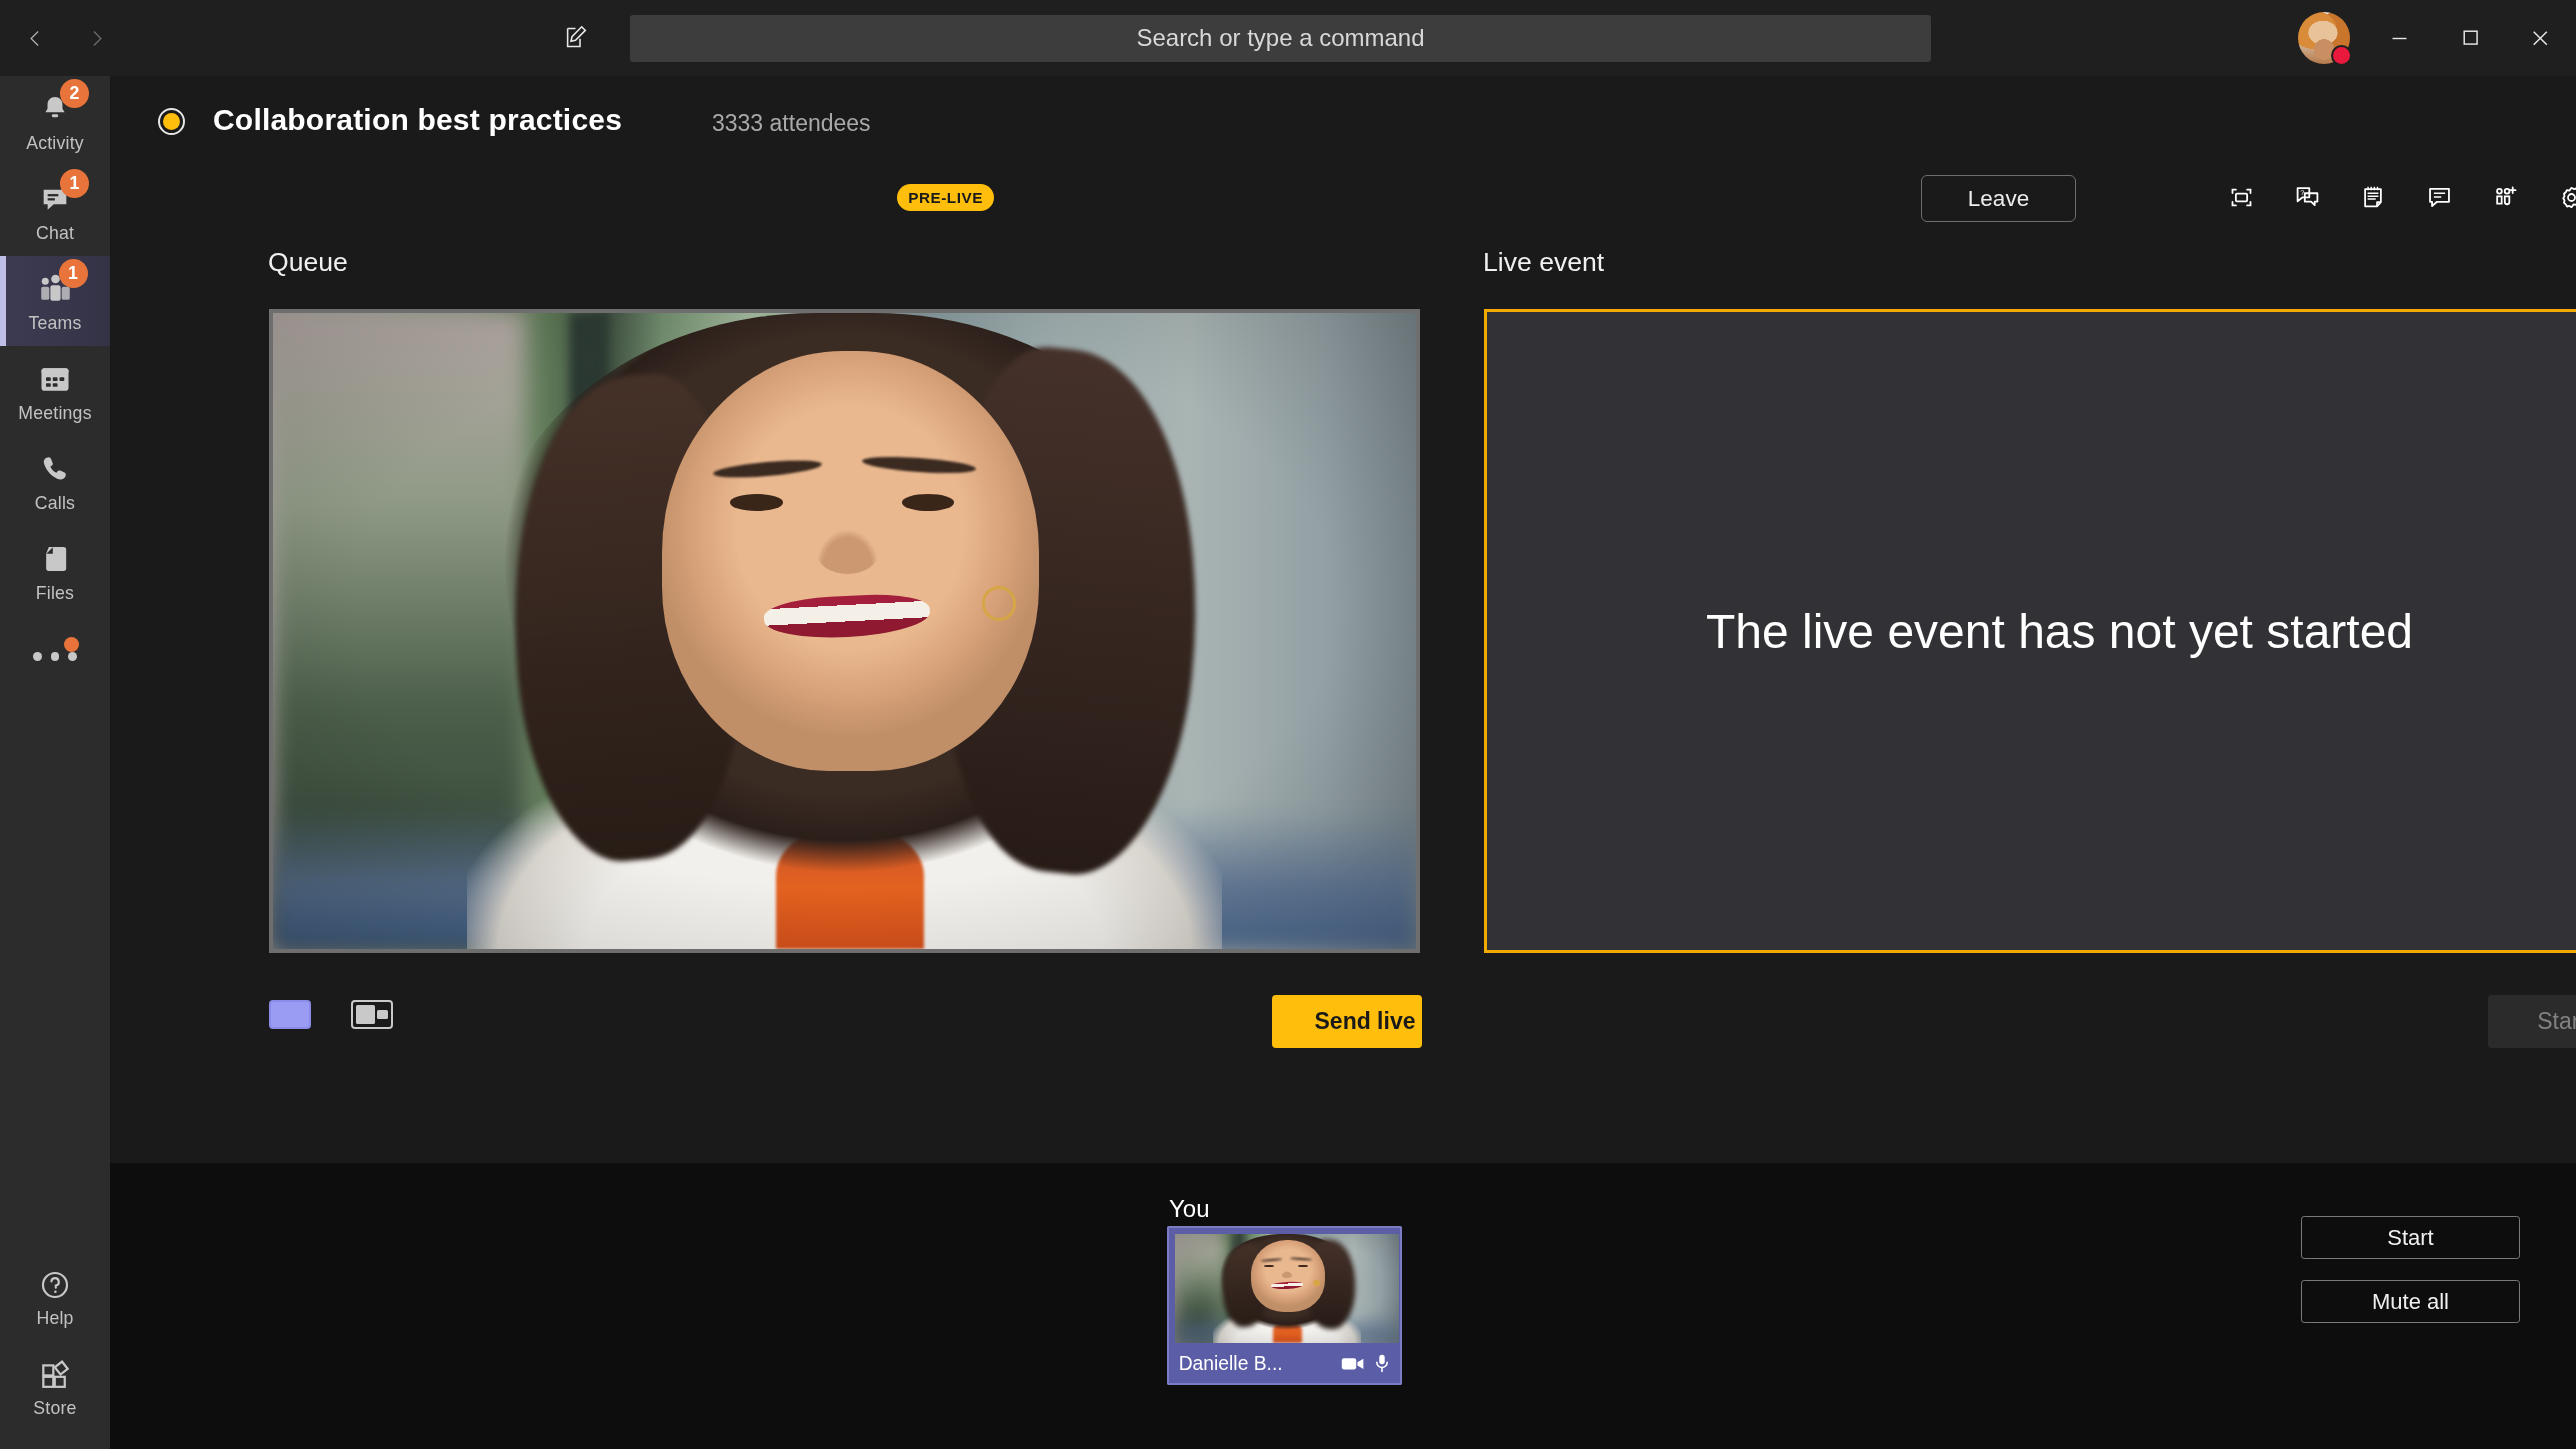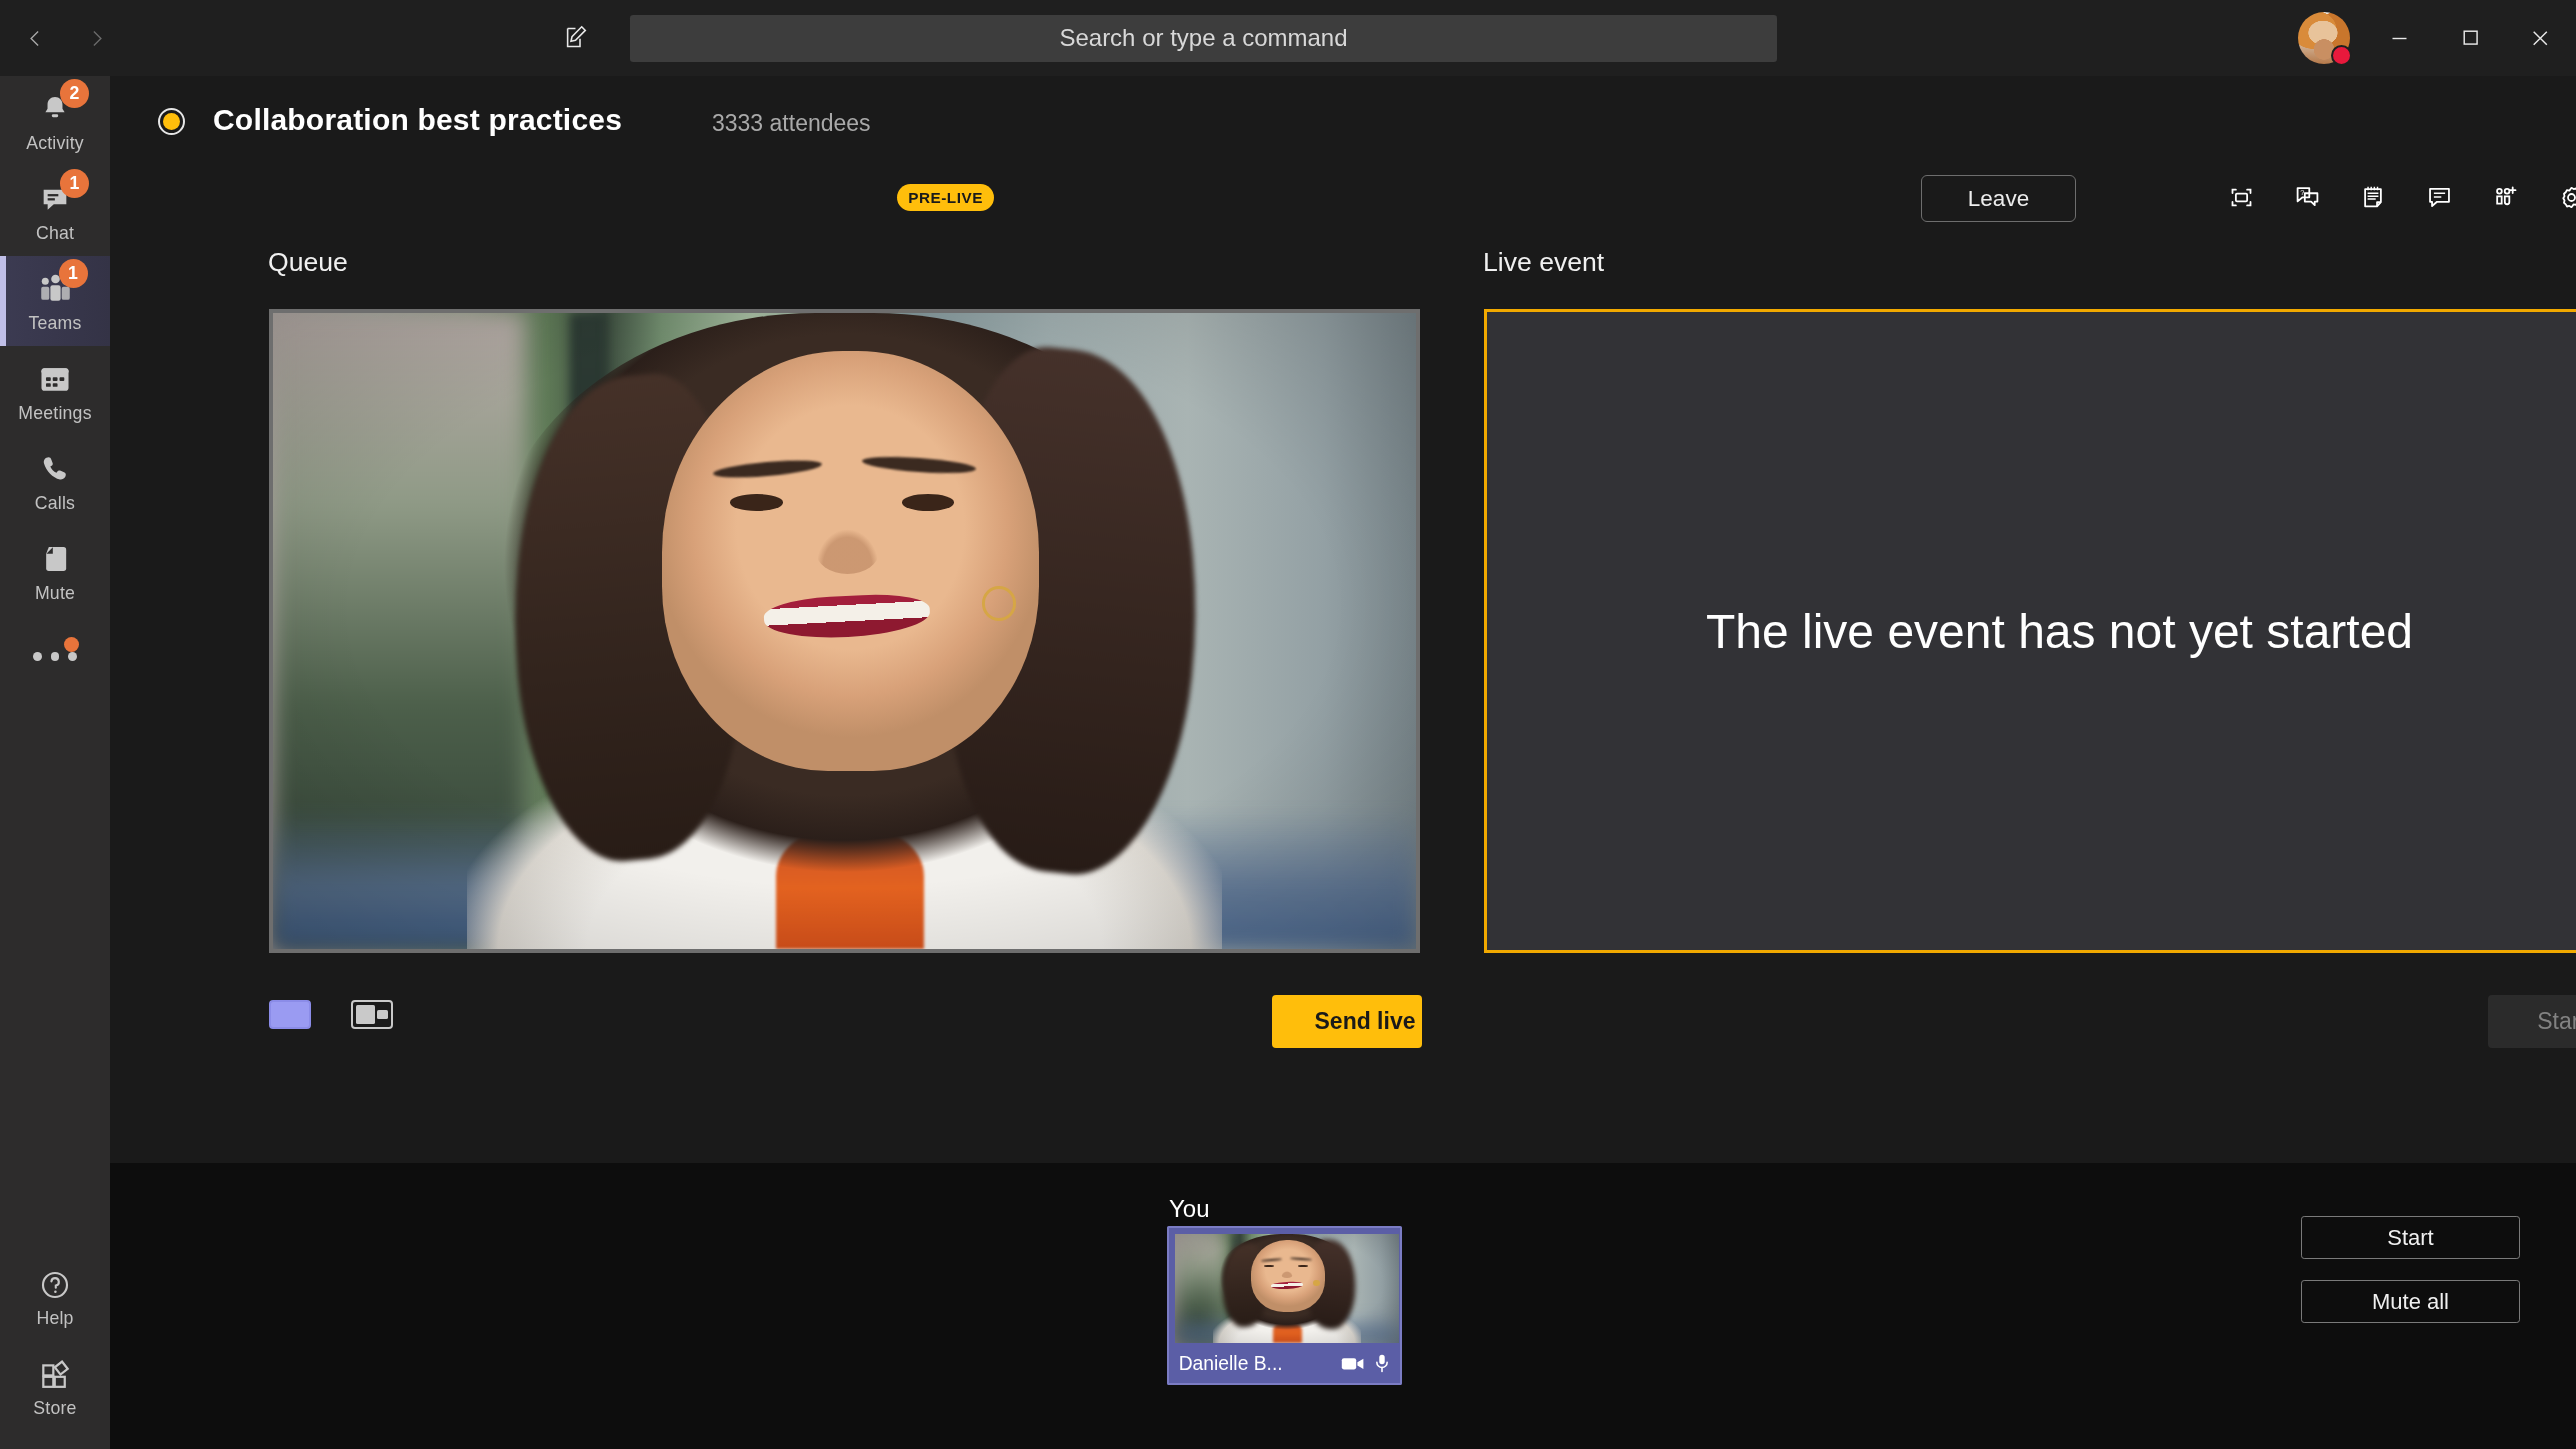--- a/index.html
+++ b/index.html
@@ -23,21 +23,21 @@
   .nav-arrow svg { display: block; }
   .nav-arrow.disabled { color: #6a6a6a; }
 
   .compose-btn {
     position: absolute; left: 555px; top: 17.7px;
     width: 40px; height: 40px; display: flex; align-items: center; justify-content: center;
     color: #e8e8e8;
   }
   .searchbar {
     position: absolute; left: 630px; top: 14.5px;
-    width: 1147px; height: 47px;
+    width: 1301px; height: 47px;
     background: #3d3d3d; border-radius: 3.2px;
     display: flex; align-items: center; justify-content: center;
   }
   .searchbar-text { color: #d8d8d8; font-size: 24px; }
 
   .avatar-wrap {
     position: absolute; left: 2298px; top: 12px;
     width: 52px; height: 52px;
   }
   .avatar {
@@ -431,21 +431,21 @@
     <div class="rail-label">Calls</div>
   </div>
 
   <div class="rail-item">
     <div class="rail-icon">
       <svg width="31" height="32" viewBox="0 0 22 24" fill="currentColor">
         <path d="M6 3 h11 a2 2 0 0 1 2 2 v14 a2 2 0 0 1-2 2 H6 a2 2 0 0 1-2-2 V8 Z"></path>
         <path d="M4.2 8 L9 3.2 V8 Z" fill="#2d2c2c"></path>
       </svg>
     </div>
-    <div class="rail-label">Mute</div>
+    <div class="rail-label">Files</div>
   </div>
 
   <div class="rail-dots">
     <div class="dots-glyph">
       <span class="dot"></span>
         <span class="dot"></span>
         <span class="dot"></span>
     </div>
     <div class="dots-badge"></div>
   </div>

